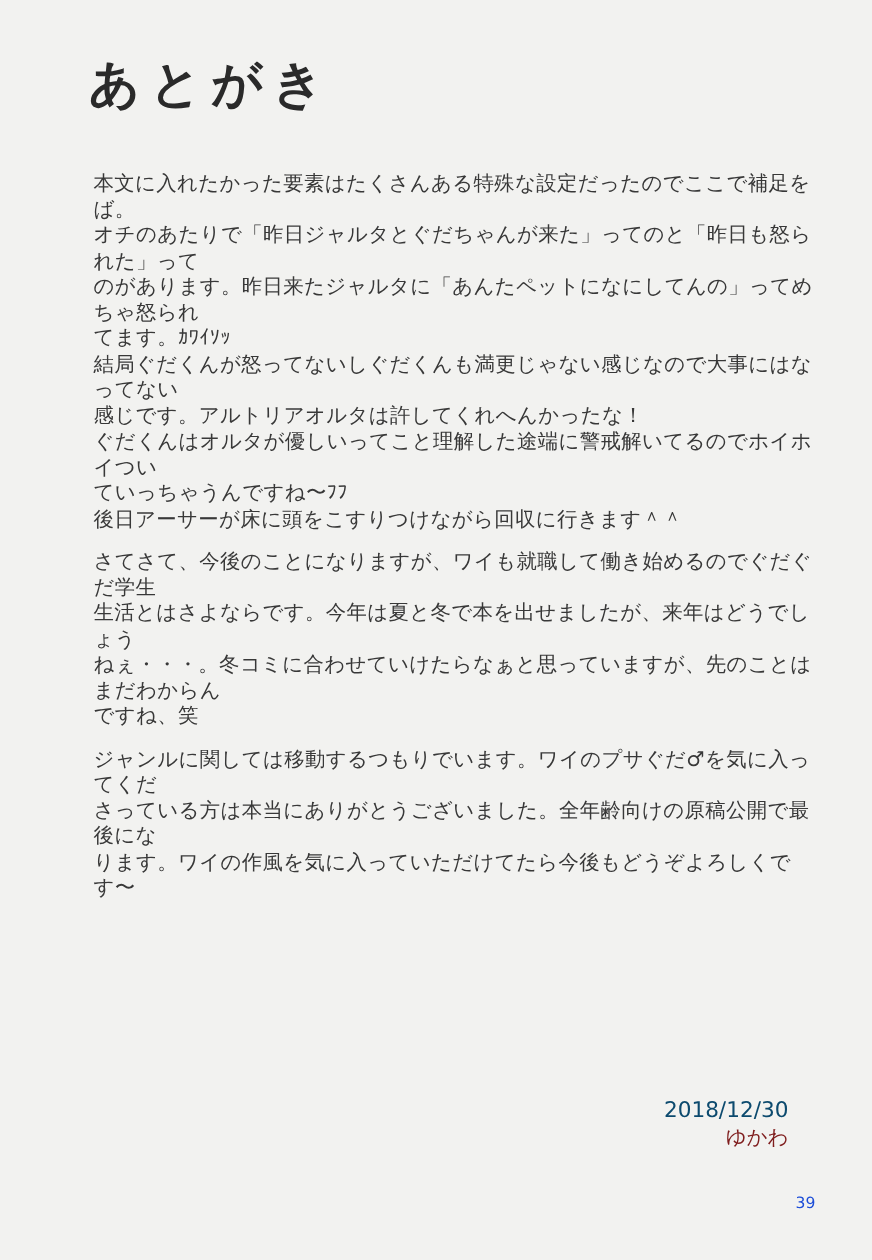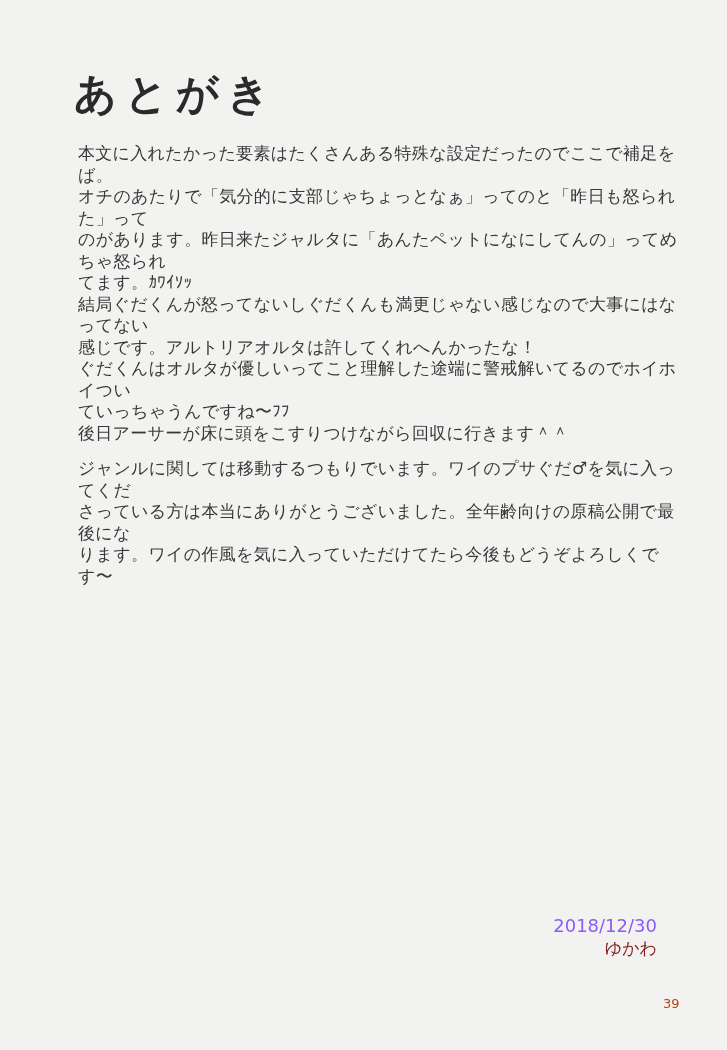--- a/index.html
+++ b/index.html
@@ -15,21 +15,21 @@
     font-family: "DejaVu Sans", sans-serif;
     color: #343434;
   }
   .page {
     position: absolute;
     inset: 0;
   }
   .title {
     position: absolute;
     left: 74px;
-    top: 66px;
+    top: 42px;
     font-size: 42px;
     font-weight: 600;
     letter-spacing: 8px;
     color: #2a2a2a;
     white-space: nowrap;
   }
   .body-text {
     position: absolute;
     left: 78px;
     top: 143px;
@@ -45,52 +45,56 @@
   }
   .sign-block {
     position: absolute;
     right: 70px;
     top: 915px;
     text-align: right;
   }
   .date-line {
     font-size: 18px;
     line-height: 22px;
-    color: #8b5cf6;
+    color: #0c4a6e;
   }
   .author-line {
     font-size: 17px;
     line-height: 22px;
     color: #7f1d1d;
   }
   .page-number {
     position: absolute;
     left: 663px;
     top: 996px;
     font-size: 13px;
-    color: #c2410c;
+    color: #1d4ed8;
   }
 </style>
 </head>
 <body>
 
 <div class="page">
 
   <div class="title">あとがき</div>
 
   <div class="body-text">
     <p class="para">本文に入れたかった要素はたくさんある特殊な設定だったのでここで補足をば。
-オチのあたりで「気分的に支部じゃちょっとなぁ」ってのと「昨日も怒られた」って
+オチのあたりで「昨日ジャルタとぐだちゃんが来た」ってのと「昨日も怒られた」って
 のがあります。昨日来たジャルタに「あんたペットになにしてんの」ってめちゃ怒られ
 てます。ｶﾜｲｿｯ
 結局ぐだくんが怒ってないしぐだくんも満更じゃない感じなので大事にはなってない
 感じです。アルトリアオルタは許してくれへんかったな！
 ぐだくんはオルタが優しいってこと理解した途端に警戒解いてるのでホイホイつい
 ていっちゃうんですね〜ﾌﾌ
 後日アーサーが床に頭をこすりつけながら回収に行きます＾＾</p>
+    <p class="para">さてさて、今後のことになりますが、ワイも就職して働き始めるのでぐだぐだ学生
+生活とはさよならです。今年は夏と冬で本を出せましたが、来年はどうでしょう
+ねぇ・・・。冬コミに合わせていけたらなぁと思っていますが、先のことはまだわからん
+ですね、笑</p>
     <p class="para">ジャンルに関しては移動するつもりでいます。ワイのプサぐだ♂を気に入ってくだ
 さっている方は本当にありがとうございました。全年齢向けの原稿公開で最後にな
 ります。ワイの作風を気に入っていただけてたら今後もどうぞよろしくです〜</p>
 
   </div>
 
   <div class="sign-block">
     <div class="date-line">2018/12/30</div>
     <div class="author-line">ゆかわ</div>
   </div>

